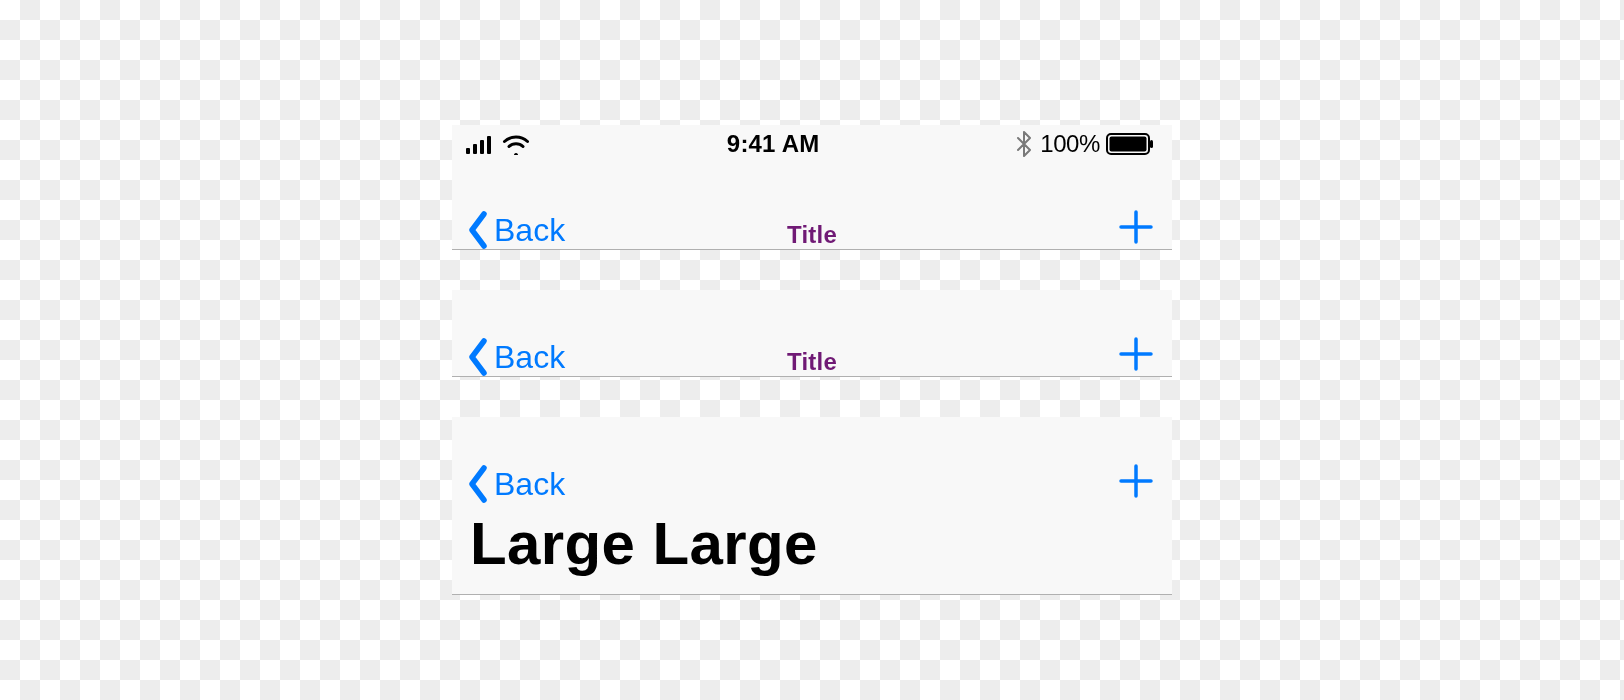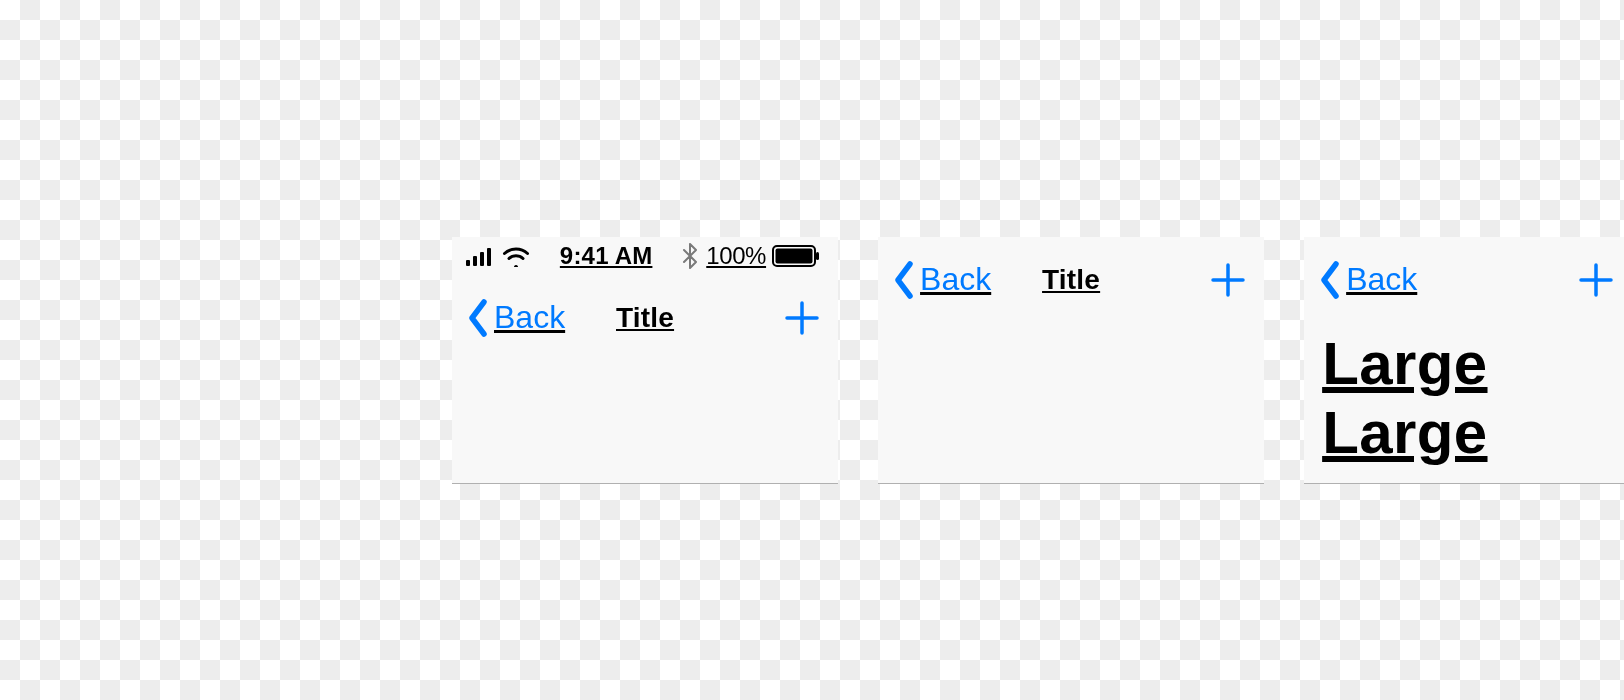--- a/index.html
+++ b/index.html
@@ -14,23 +14,23 @@
       linear-gradient(-45deg, transparent 75%, #ededed 75%);
     background-size: 40px 40px;
     background-position: 0 0, 0 20px, 20px -20px, -20px 0;
     display: flex;
     align-items: center;
     justify-content: center;
   }
   .stage {
     width: 720px;
     display: flex;
+    flex-direction: column;
     gap: 40px;
     margin-top: 20px;
-    text-decoration: underline;
   }
   .panel {
     background: #f8f8f8;
     border-bottom: 1px solid #b0b0b0;
     width: 100%;
   }
   .status-bar {
     height: 38px;
     display: flex;
     align-items: center;
@@ -58,36 +58,36 @@
     font-size: 24px;
     font-weight: 500;
     letter-spacing: -0.4px;
     margin-left: 2px;
   }
   svg { display: block; }
 
   .navbar {
     height: 86px;
     display: flex;
-    align-items: center;
+    align-items: flex-end;
     justify-content: space-between;
     padding: 0 14px 0 14px;
   }
   .nav-left, .nav-right {
     display: flex;
     align-items: center;
     min-width: 150px;
   }
   .nav-right { justify-content: flex-end; }
   .nav-title {
     flex: 1;
     text-align: center;
-    font-size: 28px;
+    font-size: 24px;
     font-weight: 600;
-    color: #000000;
+    color: #701a75;
     letter-spacing: 0.2px;
   }
   .back-btn {
     display: flex;
     align-items: center;
     gap: 4px;
     color: #007aff;
     font-size: 32px;
     font-weight: 400;
     cursor: pointer;

